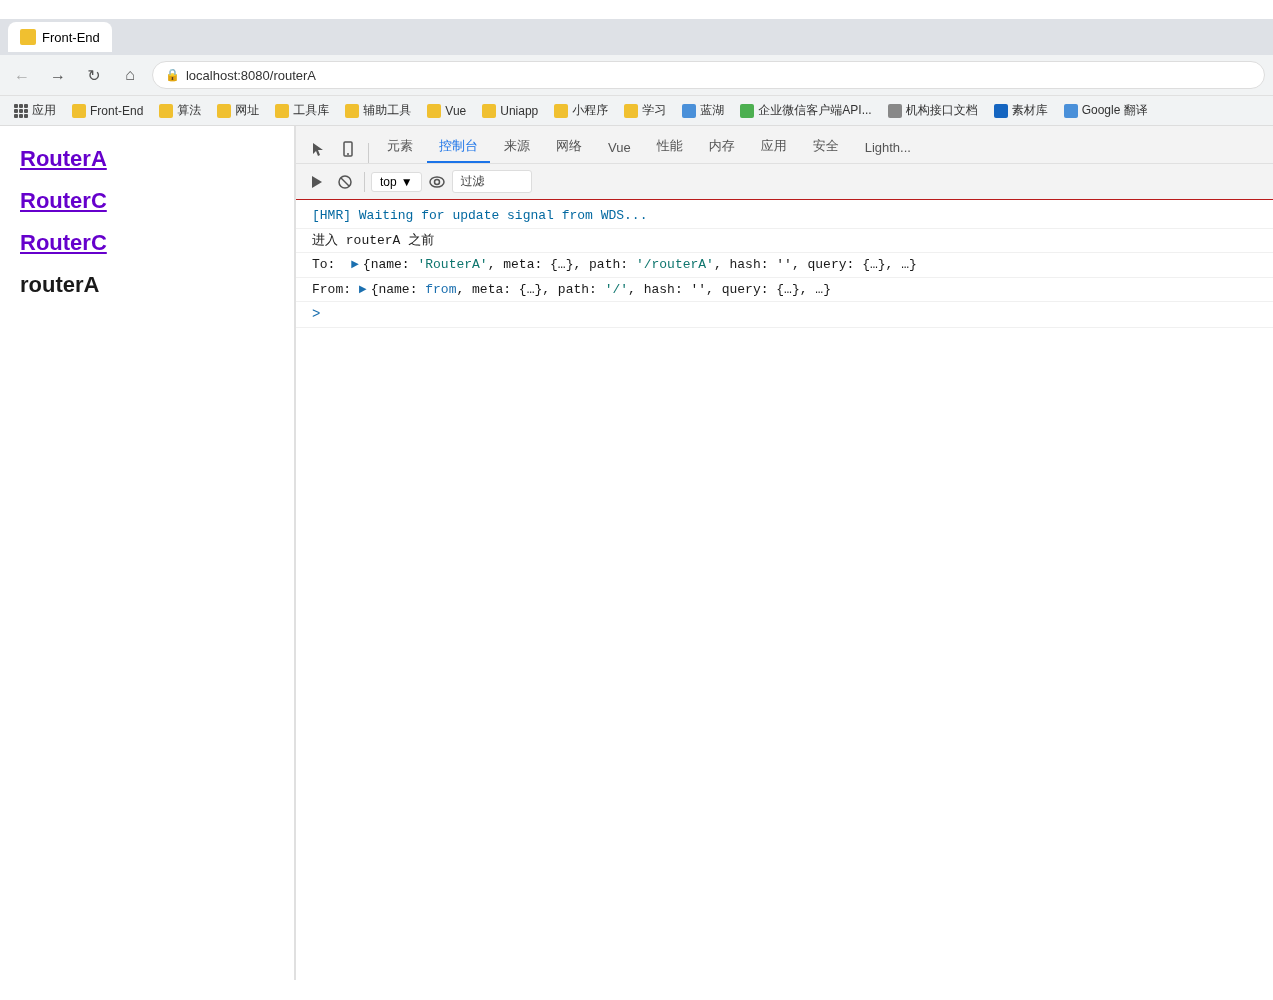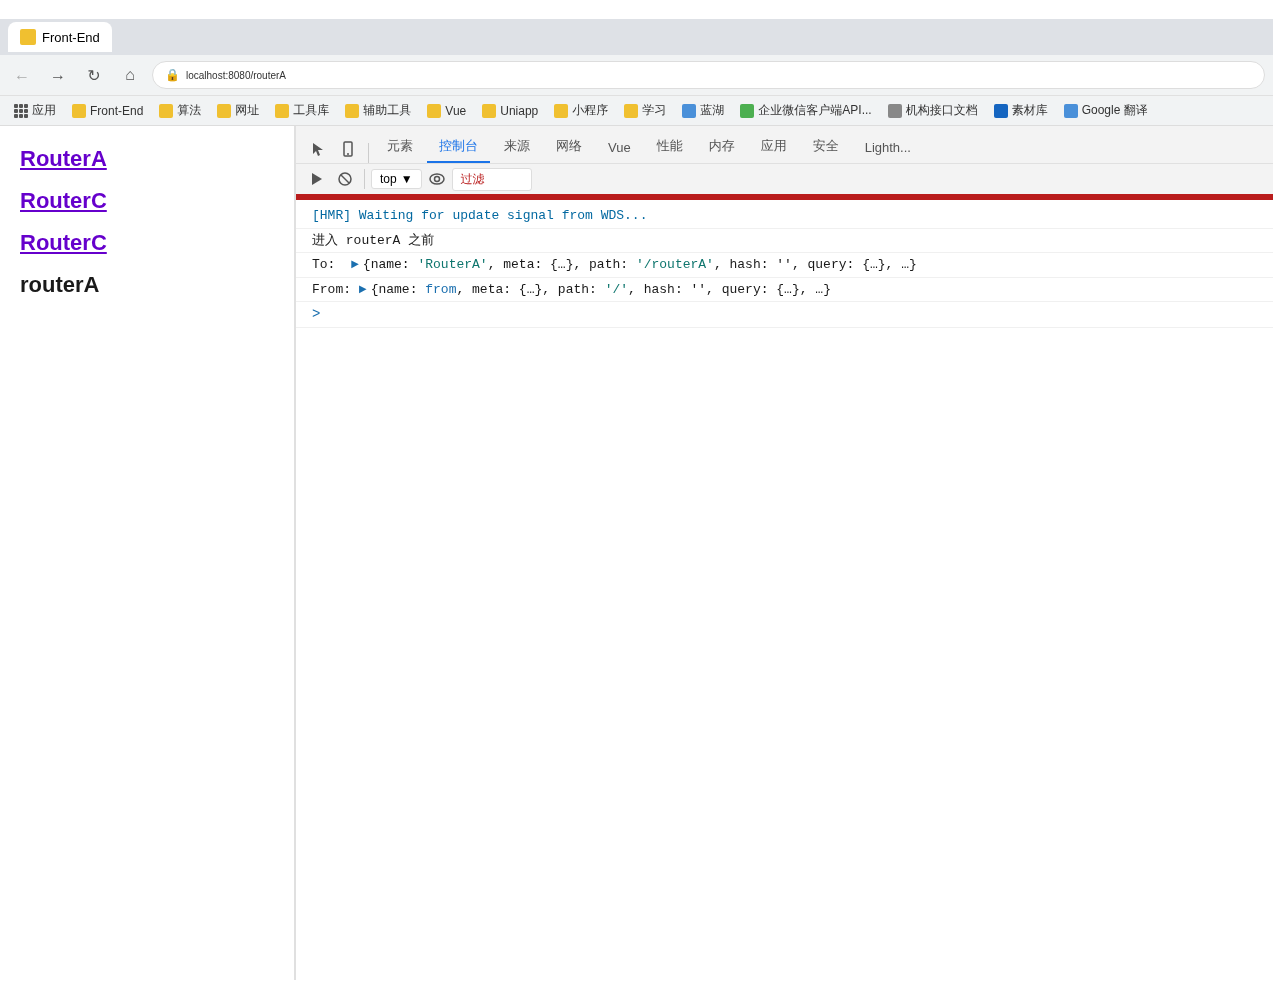--- a/index.html
+++ b/index.html
@@ -80,21 +80,21 @@
       gap: 6px;
     }
 
     .address-bar-icon {
       color: #555;
       font-size: 12px;
     }
 
     .address-text {
       color: #333;
-      font-size: 10px;
+      font-size: 13px;
     }
 
     
     .bookmarks-bar {
       display: flex;
       align-items: center;
       height: 30px;
       padding: 0 8px;
       gap: 4px;
       background: #f1f3f4;
@@ -201,21 +201,21 @@
     .devtools-tab.active {
       color: #1a73e8;
       border-bottom: 2px solid #1a73e8;
     }
 
     
     .devtools-toolbar {
       display: flex;
       align-items: center;
       height: 36px;
-      border-bottom: 6px solid #b91c1c;
+      border-bottom: 1px solid #b91c1c;
       padding: 0 8px;
       gap: 2px;
       background: #f3f3f3;
     }
 
     .toolbar-btn {
       width: 26px;
       height: 26px;
       display: flex;
       align-items: center;
@@ -484,21 +484,21 @@
       </div>
 
       <button class="toolbar-btn" title="Create live expression">
         <svg width="16" height="16" viewBox="0 0 16 16" fill="none">
           <ellipse cx="8" cy="8" rx="7" ry="5" stroke="#555" stroke-width="1.5" fill="none"></ellipse>
           <circle cx="8" cy="8" r="2.5" stroke="#555" stroke-width="1.5" fill="none"></circle>
         </svg>
       </button>
 
       <div class="filter-input">
-        <span style="color:#b91c1c;">过滤</span>
+        <span style="color:#404040;">过滤</span>
       </div>
     </div>
 
     <div class="console-output">
 
       <div class="console-line">
         <div class="console-line-content">
           <span class="console-text-gray">[HMR] Waiting for update signal from WDS...</span>
         </div>
       </div>

